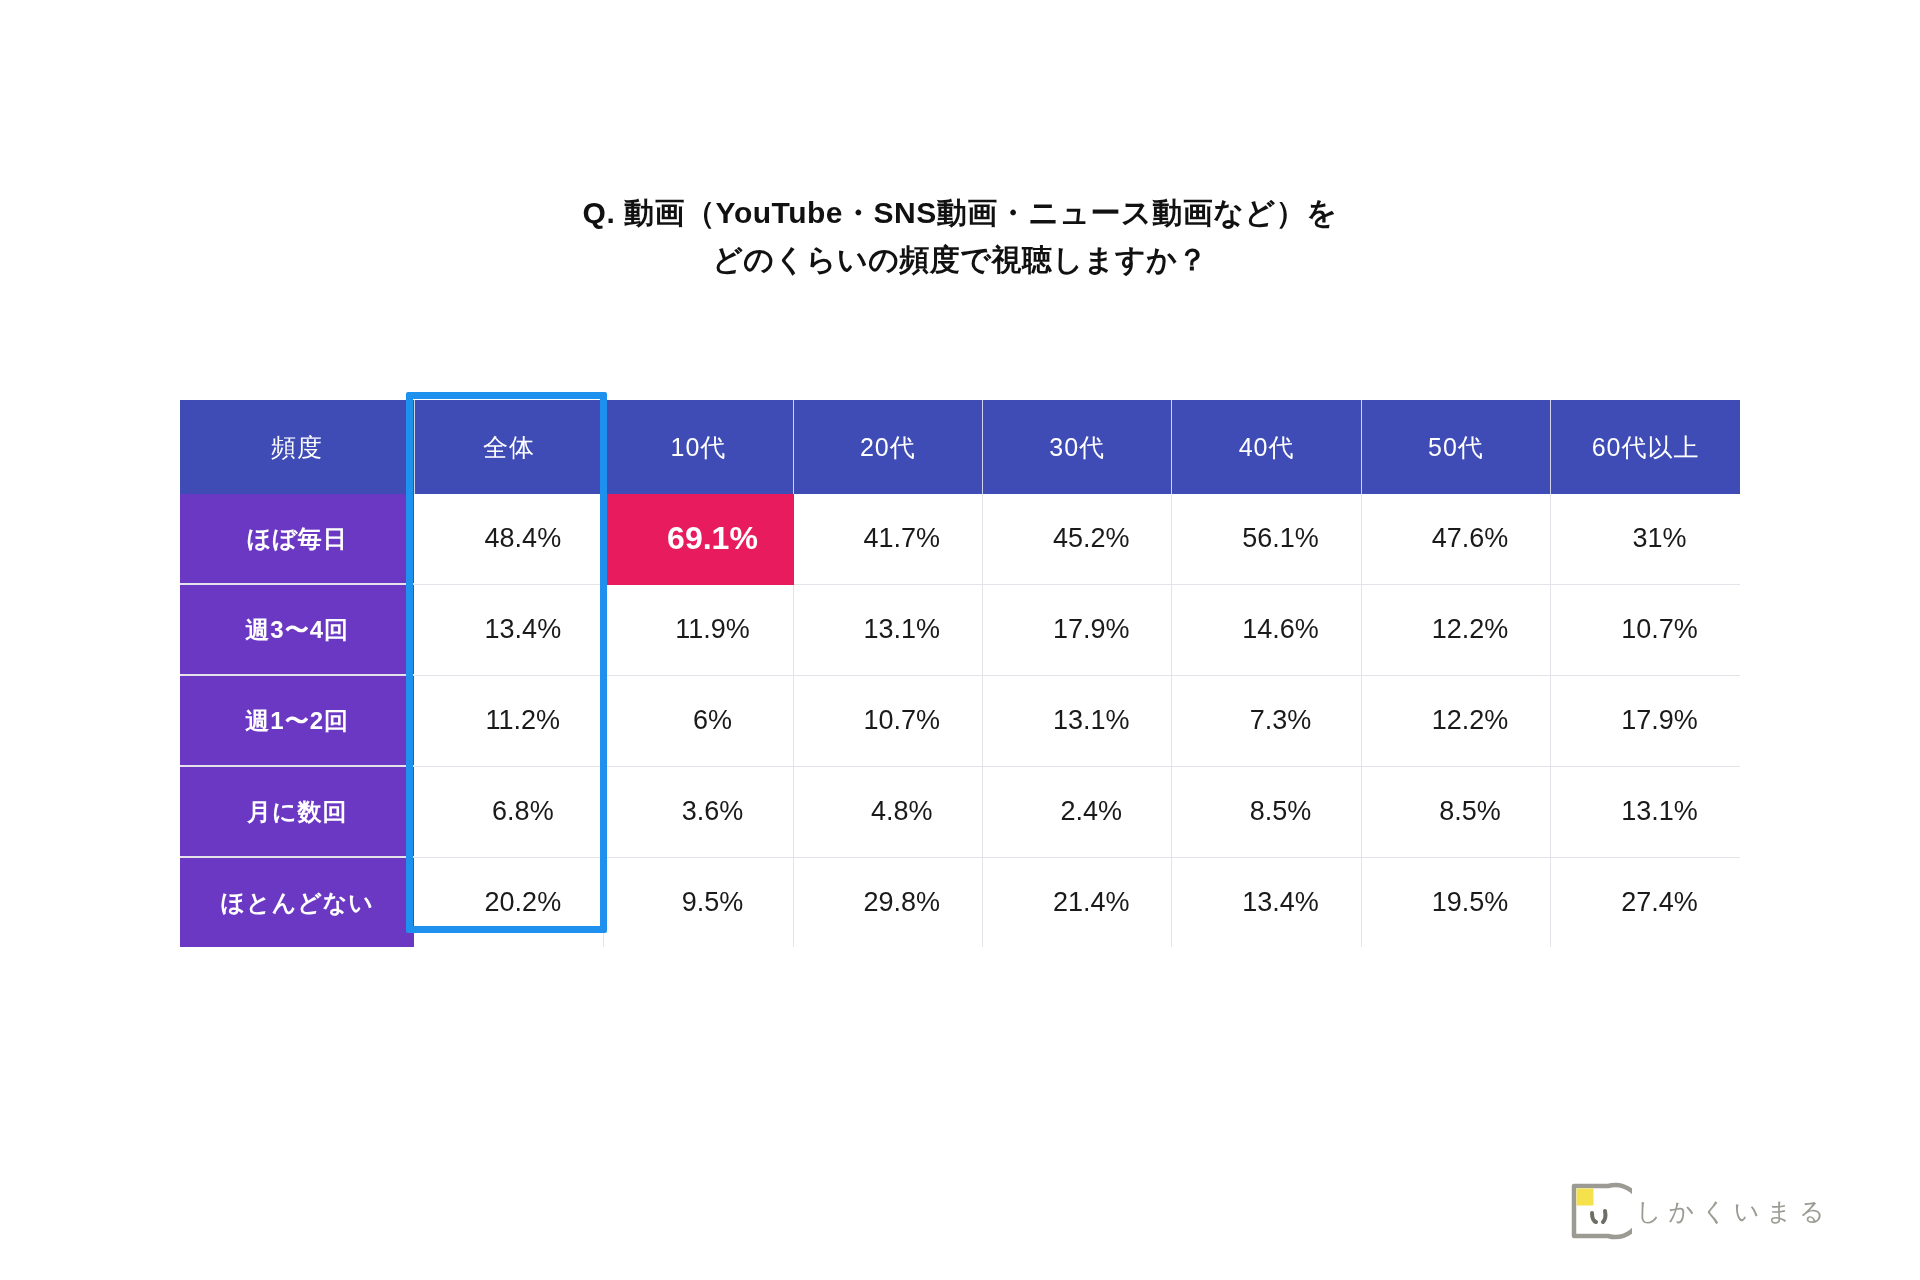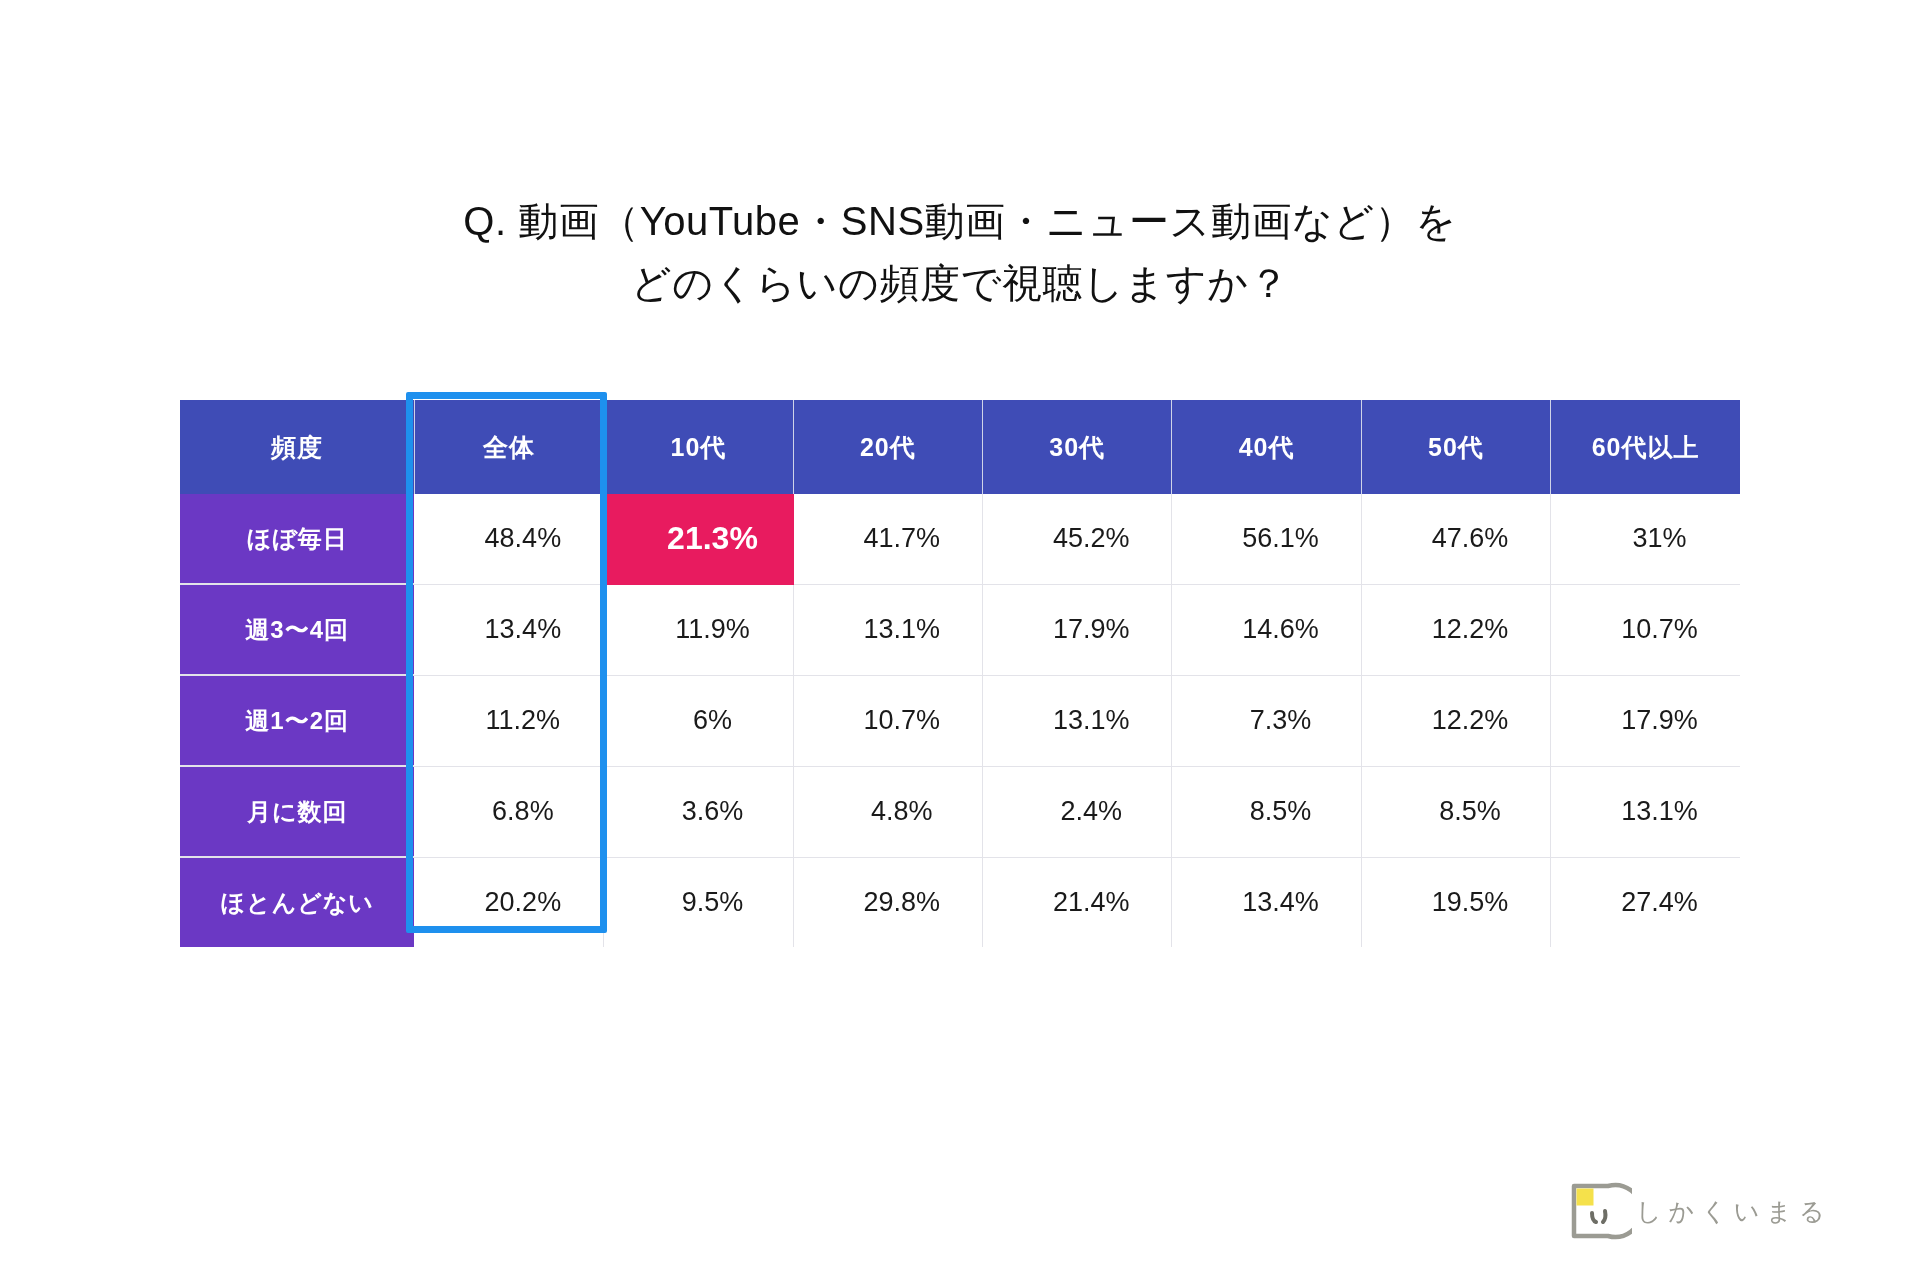--- a/index.html
+++ b/index.html
@@ -18,22 +18,22 @@
 
   
   .title-block {
     position: absolute;
     top: 190px;
     left: 0;
     width: 1920px;
     text-align: center;
   }
   .title-line {
-    font-size: 40px;
-    font-weight: normal;
+    font-size: 30px;
+    font-weight: bold;
     color: #111111;
     line-height: 1.55;
     letter-spacing: 0.5px;
     white-space: nowrap;
   }
 
   
   .table-wrap {
     position: absolute;
     top: 400px;
@@ -45,21 +45,21 @@
     table-layout: fixed;
     width: 1560px;
   }
   table.survey col.c-freq   { width: 234px; }
   table.survey col.c-data   { width: 189px; }
 
   table.survey th.head {
     background: #3F4CB6;
     color: #ffffff;
     font-size: 25px;
-    font-weight: bold;
+    font-weight: normal;
     height: 92px;
     text-align: center;
     vertical-align: middle;
     border-right: 1px solid #cfd3e8;
     letter-spacing: 1px;
   }
   table.survey th.head:last-child { border-right: none; }
 
   table.survey th.rowhead {
     background: #6B38C4;
@@ -163,21 +163,21 @@
         <th class="head">30代</th>
         <th class="head">40代</th>
         <th class="head">50代</th>
         <th class="head">60代以上</th>
       </tr>
     </thead>
     <tbody>
       <tr>
         <th class="rowhead">ほぼ毎日</th>
         <td class="cell">48.4%</td>
-        <td class="cell hl">21.3%</td>
+        <td class="cell hl">69.1%</td>
         <td class="cell">41.7%</td>
         <td class="cell">45.2%</td>
         <td class="cell">56.1%</td>
         <td class="cell">47.6%</td>
         <td class="cell">31%</td>
       </tr>
       <tr>
         <th class="rowhead">週3〜4回</th>
         <td class="cell">13.4%</td>
         <td class="cell">11.9%</td>

